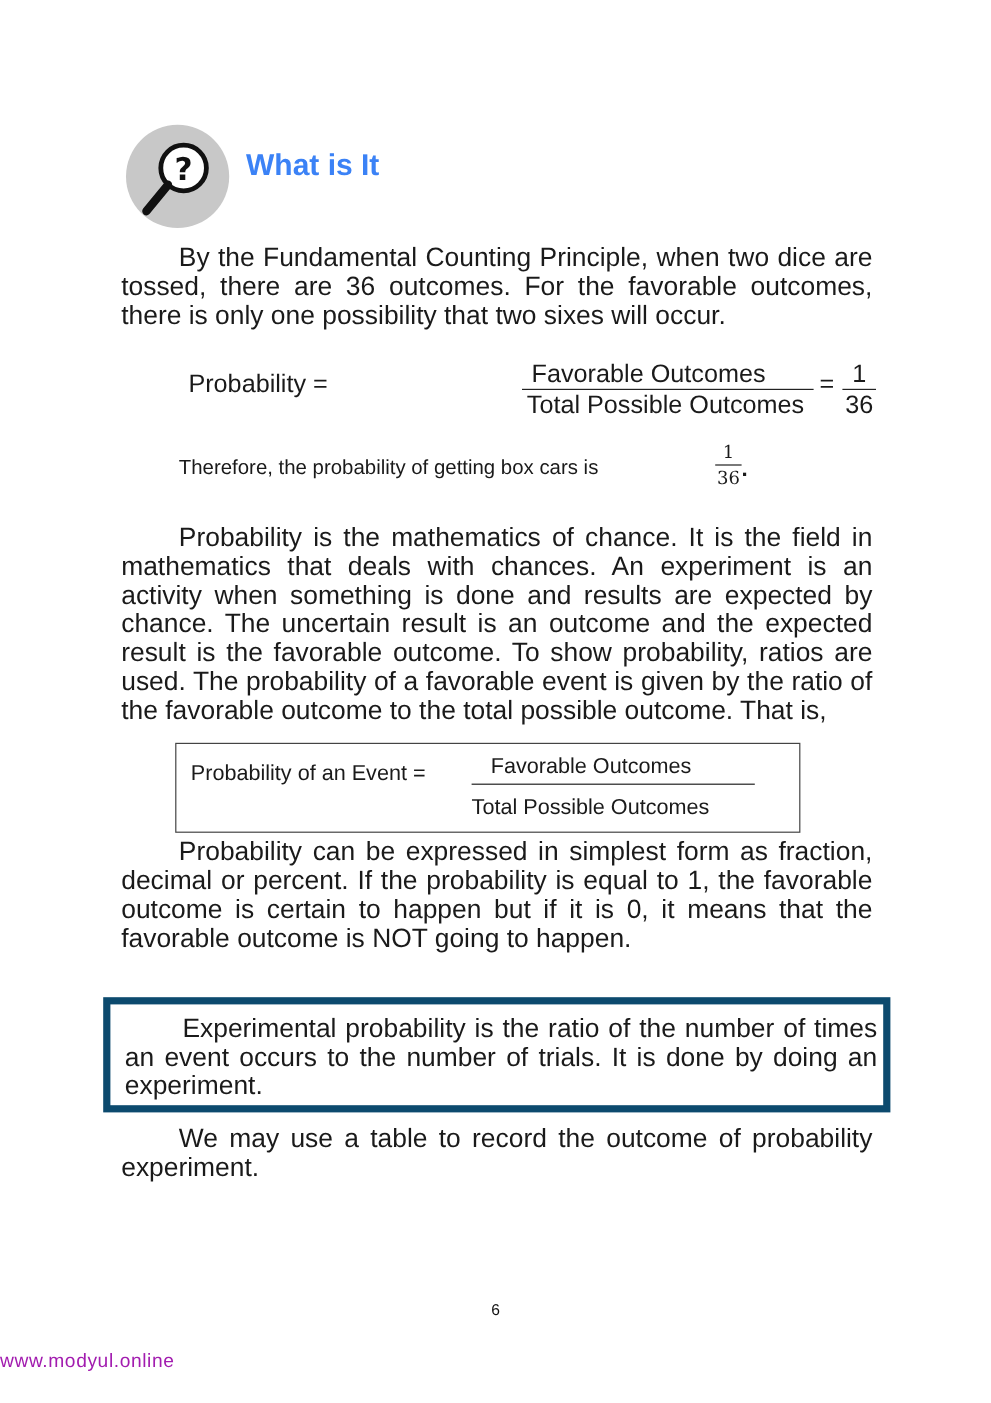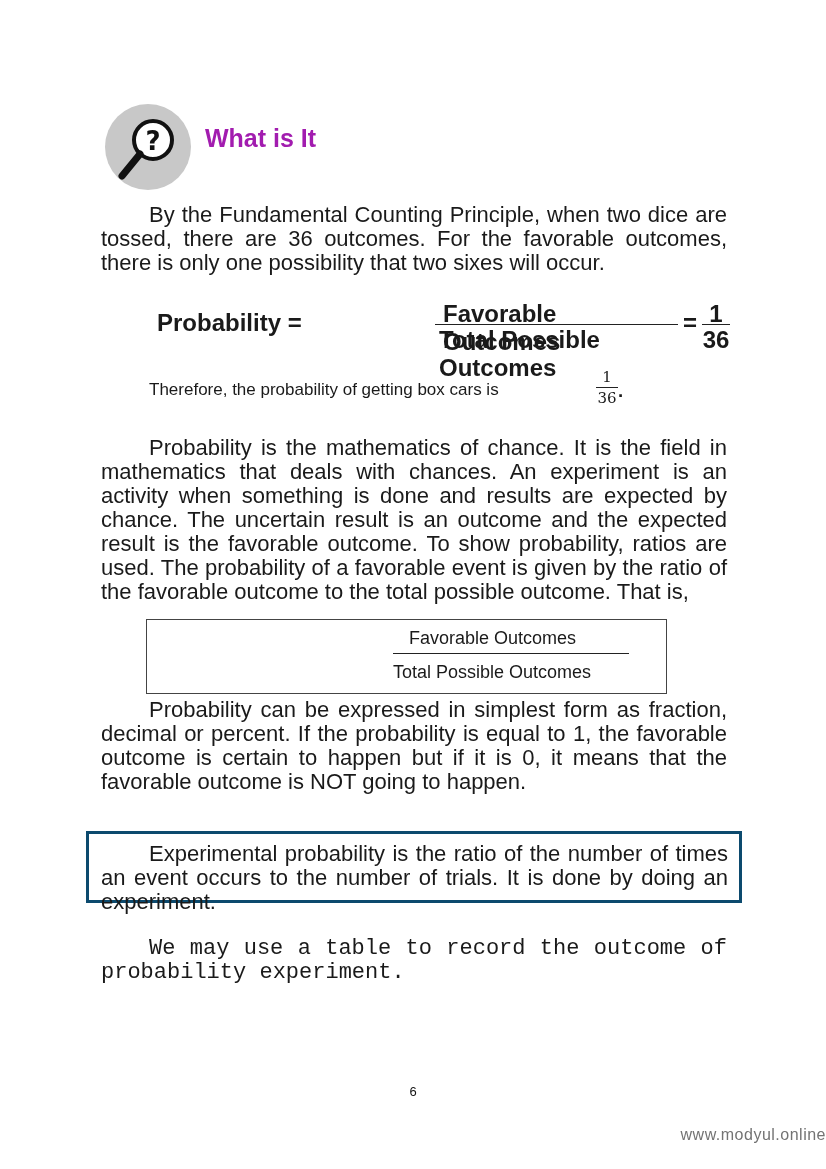--- a/index.html
+++ b/index.html
@@ -1,47 +1,47 @@
 <!DOCTYPE html>
 <html><head>
   <meta charset="utf-8">
   <style>
     html, body { margin: 0; padding: 0; background: #ffffff; }
     body { width: 826px; height: 1169px; position: relative; overflow: hidden;
       font-family: "Liberation Sans", "DejaVu Sans", sans-serif; color: #1a1a1a; }
     .header { position: absolute; left: 105px; top: 104px; width: 240px; height: 90px; }
     .icon-circle { position: absolute; left: 0; top: 0; width: 86px; height: 86px; border-radius: 50%; background: #c8c8c8; }
     .icon-circle svg { position: absolute; left: 0; top: 0; }
-    .title { position: absolute; left: 100px; top: 20px; font-size: 25px; font-weight: bold; color: #a21caf; }
+    .title { position: absolute; left: 100px; top: 20px; font-size: 25px; font-weight: bold; color: #3b82f6; }
     .para { position: absolute; left: 101px; width: 626px; font-size: 22px; line-height: 24px; text-align: justify; text-align-last: left; }
     .indent { text-indent: 48px; }
-    .formula1 { position: absolute; left: 157px; top: 300px; height: 52px; width: 430px; font-size: 24px; font-weight: bold; }
+    .formula1 { position: absolute; left: 157px; top: 300px; height: 52px; width: 430px; font-size: 21px; }
     .f-label { position: absolute; left: 0; top: 9px; }
     .f-num { position: absolute; left: 278px; top: 0; width: 244px; text-align: left; padding-left: 8px; box-sizing: border-box; }
     .f-line { position: absolute; left: 278px; top: 24px; width: 243px; height: 1px; background: #222; }
     .f-den { position: absolute; left: 278px; top: 26px; width: 244px; text-align: left; padding-left: 4px; box-sizing: border-box; }
     .f-eq2 { position: absolute; left: 526px; top: 9px; }
     .f-one { position: absolute; left: 545px; top: 0; width: 28px; text-align: center; }
     .f-line2 { position: absolute; left: 545px; top: 24px; width: 28px; height: 1px; background: #222; }
     .f-36 { position: absolute; left: 545px; top: 26px; width: 28px; text-align: center; }
     .therefore { position: absolute; left: 149px; top: 380px; font-size: 17px; }
     .frac-small { position: absolute; left: 596px; top: 368px; width: 22px; font-family: "DejaVu Serif", serif; font-size: 15px; text-align: center; }
     .frac-small .n { display: block; line-height: 18px; }
     .frac-small .bar { display: block; height: 1px; background: #222; margin: 1px 0; }
     .frac-small .d { display: block; line-height: 18px; }
     .frac-dot { position: absolute; left: 618px; top: 380px; font-size: 18.6px; font-weight: bold; }
     .box1 { position: absolute; left: 146px; top: 619px; width: 521px; height: 75px; border: 1px solid #444; box-sizing: border-box; font-size: 18px; }
     .b1-label { position: absolute; left: 12px; top: 14px; }
     .b1-num { position: absolute; left: 246px; top: 8px; width: 236px; text-align: left; padding-left: 16px; box-sizing: border-box; }
     .b1-line { position: absolute; left: 246px; top: 33px; width: 236px; height: 1px; background: #222; }
     .b1-den { position: absolute; left: 246px; top: 42px; width: 236px; text-align: left; box-sizing: border-box; }
-    .box2 { position: absolute; left: 86px; top: 831px; width: 656px; height: 72px; border: 3px solid #0c4a6e; box-sizing: border-box; }
+    .box2 { position: absolute; left: 86px; top: 831px; width: 656px; height: 96px; border: 6px solid #0c4a6e; box-sizing: border-box; }
     .box2 .para { left: 12px; top: 8px; width: 627px; }
     .pagenum { position: absolute; left: 0; width: 826px; top: 1084px; text-align: center; font-size: 13px; color: #111; }
-    .watermark { position: absolute; left: 0; width: 826px; top: 1126px; text-align: right; font-size: 16px; color: #737373; letter-spacing: 0.5px; }
+    .watermark { position: absolute; left: 0; width: 826px; top: 1126px; text-align: left; font-size: 16px; color: #a21caf; letter-spacing: 0.5px; }
   </style>
 </head>
 <body>
 
 <div class="header">
   <div class="icon-circle">
     <svg width="86" height="86" viewBox="0 0 86 86">
       <circle cx="48" cy="36" r="19" fill="#ffffff" stroke="#111" stroke-width="4"></circle>
       <line x1="35" y1="50" x2="17" y2="72" stroke="#111" stroke-width="7" stroke-linecap="round"></line>
       <text x="48" y="46" text-anchor="middle" font-family="DejaVu Sans, sans-serif" font-weight="bold" font-size="26" fill="#111">?</text>
@@ -67,27 +67,28 @@
 <div class="frac-small">
   <span class="n">1</span>
   <span class="bar"></span>
   <span class="d">36</span>
 </div>
 <div class="frac-dot">.</div>
 
 <p class="para indent" style="top:436px; margin:0;">Probability is the mathematics of chance. It is the field in mathematics that deals with chances. An experiment is an activity when something is done and results are expected by chance. The uncertain result is an outcome and the expected result is the favorable outcome. To show probability, ratios are used. The probability of a favorable event is given by the ratio of the favorable outcome to the total possible outcome. That is,</p>
 
 <div class="box1">
+  <span class="b1-label">Probability of an Event =</span>
   <span class="b1-num">Favorable Outcomes</span>
   <span class="b1-line"></span>
   <span class="b1-den">Total Possible Outcomes</span>
 </div>
 
 <p class="para indent" style="top:698px; margin:0;">Probability can be expressed in simplest form as fraction, decimal or percent. If the probability is equal to 1, the favorable outcome is certain to happen but if it is 0, it means that the favorable outcome is NOT going to happen.</p>
 
 <div class="box2">
   <p class="para indent" style="margin:0;">Experimental probability is the ratio of the number of times an event occurs to the number of trials. It is done by doing an experiment.</p>
 </div>
 
-<p class="para indent" style="top:937px; margin:0;font-family:Liberation Mono, monospace;">We may use a table to record the outcome of probability experiment.</p>
+<p class="para indent" style="top:937px; margin:0;">We may use a table to record the outcome of probability experiment.</p>
 
 <div class="pagenum">6</div>
 <div class="watermark">www.modyul.online</div>
 
 </body></html>

